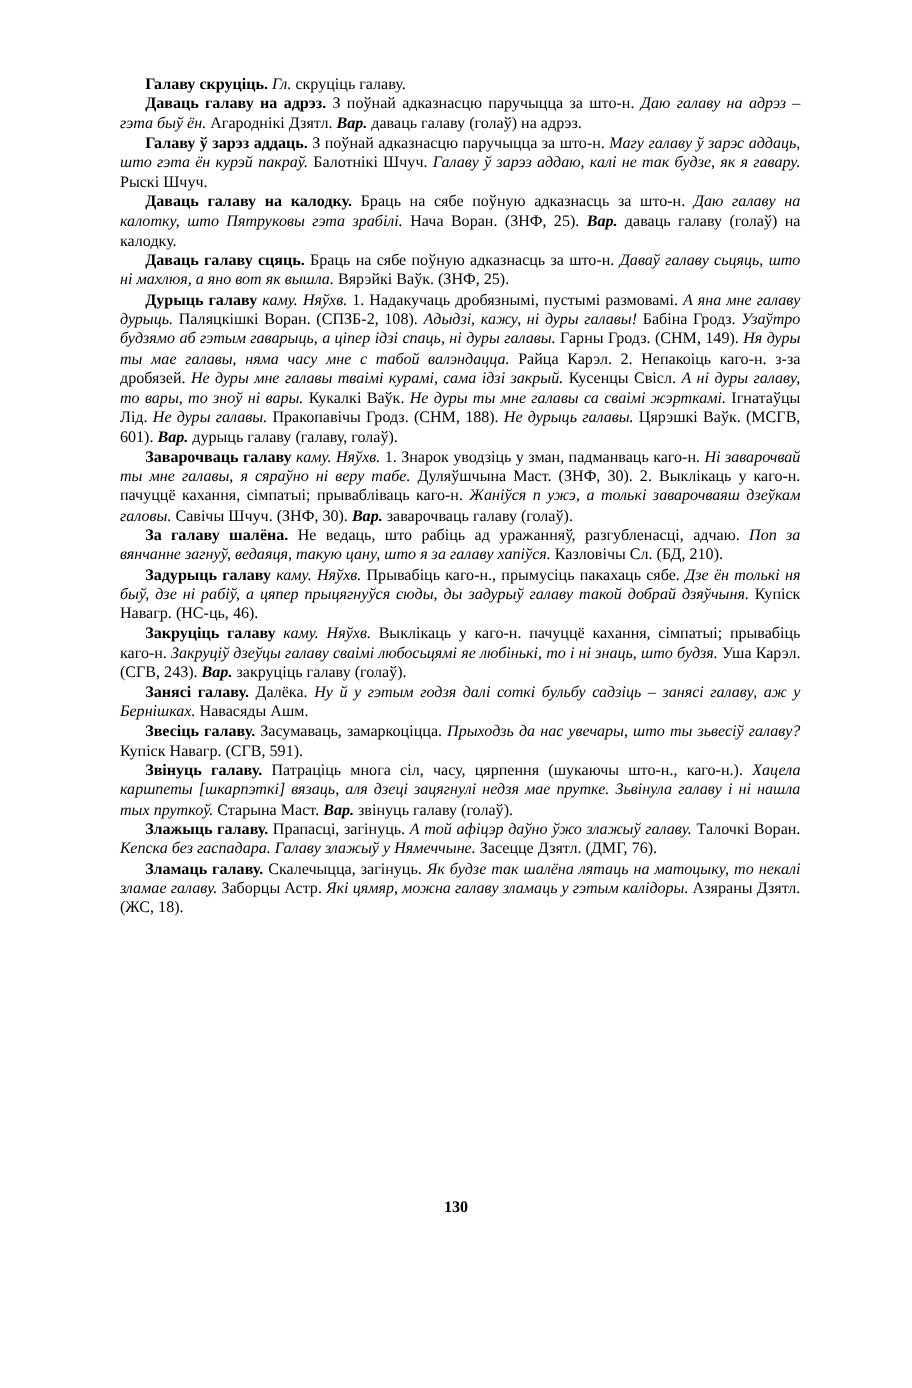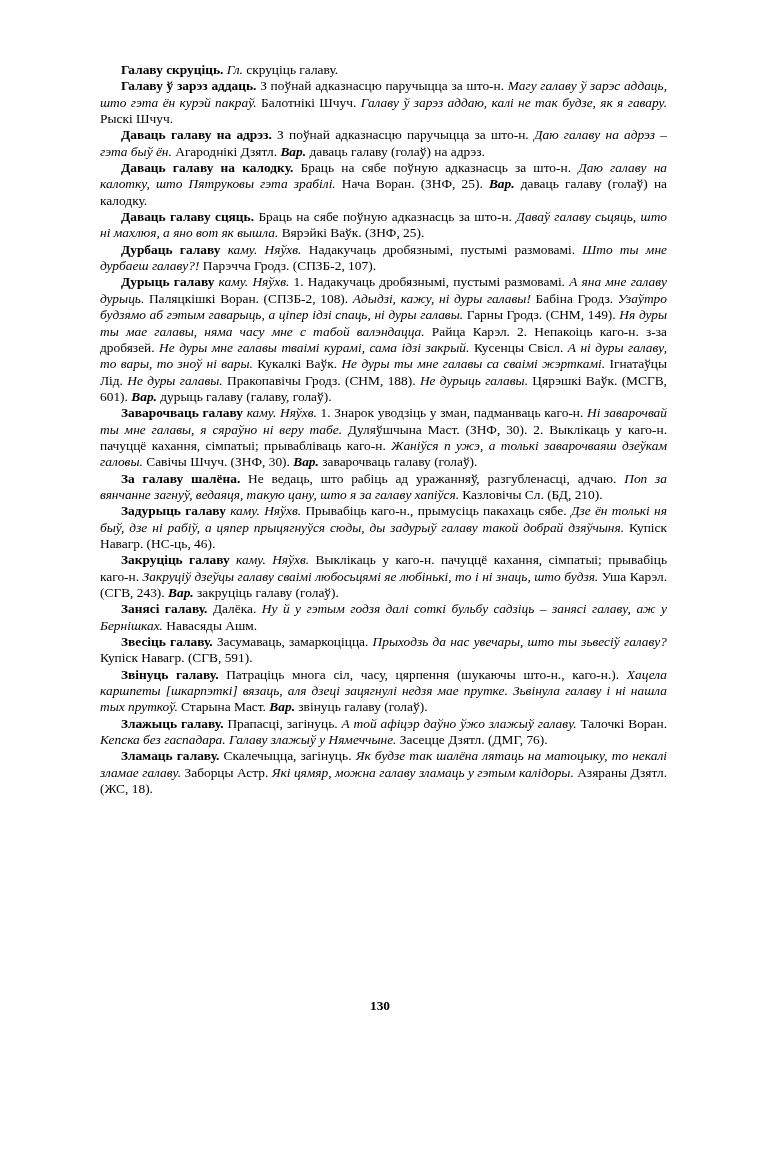--- a/index.html
+++ b/index.html
@@ -63,25 +63,24 @@
     font-weight: bold;
   }
 </style>
 </head>
 <body>
 
 <div id="page">
 
   <div id="text-column">
       <p class="entry"><span class="hw">Галаву скруціць.</span><span class="it"> Гл.</span><span> скруціць галаву.</span></p>
+      <p class="entry"><span class="hw">Даваць галаву на адрэз.</span><span> З поўнай адказнасцю паручыцца за што-н. </span><span class="it">Даю галаву на адрэз – гэта быў ён.</span><span> Агароднікі Дзятл. </span><span class="bit">Вар.</span><span> даваць галаву (голаў) на адрэз.</span></p>
       <p class="entry"><span class="hw">Галаву ў зарэз аддаць.</span><span> З поўнай адказнасцю паручыцца за што-н. </span><span class="it">Магу галаву ў зарэс аддаць, што гэта ён курэй пакраў.</span><span> Балотнікі Шчуч. </span><span class="it">Галаву ў зарэз аддаю, калі не так будзе, як я гавару.</span><span> Рыскі Шчуч.</span></p>
-      <p class="entry"><span class="hw">Даваць галаву на адрэз.</span><span> З поўнай адказнасцю паручыцца за што-н. </span><span class="it">Даю галаву на адрэз – гэта быў ён.</span><span> Агароднікі Дзятл. </span><span class="bit">Вар.</span><span> даваць галаву (голаў) на адрэз.</span></p>
       <p class="entry"><span class="hw">Даваць галаву на калодку.</span><span>  Браць на сябе поўную адказнасць за што-н. </span><span class="it">Даю галаву на калотку, што Пятруковы гэта зрабілі.</span><span> Нача Воран. (ЗНФ, 25). </span><span class="bit">Вар.</span><span> даваць галаву (голаў) на калодку.</span></p>
       <p class="entry"><span class="hw">Даваць галаву сцяць.</span><span> Браць на сябе поўную адказнасць за што-н. </span><span class="it">Даваў галаву сьцяць, што ні махлюя, а яно вот як вышла.</span><span> Вярэйкі Ваўк. (ЗНФ, 25).</span></p>
-      <p class="entry"><span class="hw">Дурбаць галаву</span><span class="it"> каму. Няўхв.</span><span> Надакучаць дробязнымі, пустымі размовамі. </span><span class="it">Што ты мне дурбаеш галаву?!</span><span> Парэчча Гродз. (СПЗБ-2, 107).</span></p>
       <p class="entry"><span class="hw">Дурыць галаву</span><span class="it"> каму. Няўхв.</span><span> 1. Надакучаць дробязнымі, пустымі размовамі. </span><span class="it">А яна мне галаву дурыць.</span><span> Паляцкішкі Воран. (СПЗБ-2, 108). </span><span class="it">Адыдзі, кажу, ні дуры галавы!</span><span>  Бабіна Гродз. </span><span class="it">Узаўтро будзямо аб гэтым гаварыць, а ціпер ідзі спаць, ні дуры галавы.</span><span> Гарны Гродз. (СНМ, 149). </span><span class="it">Ня дуры ты мае галавы, няма часу мне с табой валэндацца.</span><span> Райца Карэл. 2. Непакоіць каго-н. з-за дробязей. </span><span class="it">Не дуры мне галавы тваімі курамі, сама ідзі закрый.</span><span> Кусенцы Свісл. </span><span class="it">А ні дуры галаву, то вары, то зноў ні вары.</span><span> Кукалкі Ваўк. </span><span class="it">Не дуры ты мне галавы са сваімі жэрткамі.</span><span> Ігнатаўцы Лід. </span><span class="it">Не дуры галавы.</span><span> Пракопавічы Гродз. (СНМ, 188). </span><span class="it">Не дурыць галавы.</span><span> Цярэшкі Ваўк. (МСГВ, 601). </span><span class="bit">Вар.</span><span> дурыць галаву (галаву, голаў).</span></p>
       <p class="entry"><span class="hw">Заварочваць галаву</span><span class="it"> каму. Няўхв.</span><span> 1. Знарок уводзіць у зман, падманваць каго-н. </span><span class="it">Ні заварочвай ты мне галавы, я сяраўно ні веру табе.</span><span> Дуляўшчына Маст. (ЗНФ, 30). 2. Выклікаць у каго-н. пачуццё кахання, сімпатыі; прывабліваць каго-н. </span><span class="it">Жаніўся п ужэ, а толькі заварочваяш дзеўкам галовы.</span><span> Савічы Шчуч. (ЗНФ, 30). </span><span class="bit">Вар.</span><span> заварочваць галаву (голаў).</span></p>
       <p class="entry"><span class="hw">За галаву шалёна.</span><span> Не ведаць, што рабіць ад уражанняў, разгубленасці, адчаю. </span><span class="it">Поп за вянчанне загнуў, ведаяця, такую цану, што я за галаву хапіўся.</span><span> Казловічы Сл. (БД, 210).</span></p>
       <p class="entry"><span class="hw">Задурыць галаву</span><span class="it"> каму. Няўхв.</span><span> Прывабіць каго-н., прымусіць пакахаць сябе. </span><span class="it">Дзе ён толькі ня быў, дзе ні рабіў, а  цяпер прыцягнуўся сюды, ды задурыў галаву такой добрай дзяўчыня.</span><span> Купіск Навагр. (НС-ць, 46).</span></p>
       <p class="entry"><span class="hw">Закруціць галаву</span><span class="it"> каму. Няўхв.</span><span> Выклікаць у каго-н. пачуццё кахання, сімпатыі; прывабіць каго-н. </span><span class="it">Закруціў дзеўцы галаву сваімі любосьцямі яе любінькі, то і ні знаць, што будзя.</span><span> Уша Карэл. (СГВ, 243). </span><span class="bit">Вар.</span><span> закруціць галаву (голаў).</span></p>
       <p class="entry"><span class="hw">Занясі галаву.</span><span> Далёка. </span><span class="it">Ну й у гэтым годзя далі соткі бульбу  садзіць – занясі галаву, аж у Бернішках.</span><span> Навасяды Ашм.</span></p>
       <p class="entry"><span class="hw">Звесіць галаву.</span><span> Засумаваць, замаркоціцца. </span><span class="it">Прыходзь да нас увечары, што ты зьвесіў галаву?</span><span> Купіск Навагр. (СГВ, 591).</span></p>
       <p class="entry"><span class="hw">Звінуць галаву.</span><span> Патраціць многа сіл, часу, цярпення (шукаючы што-н., каго-н.). </span><span class="it">Хацела каршпеты [шкарпэткі] вязаць, аля дзеці зацягнулі недзя мае прутке. Зьвінула галаву і ні нашла тых пруткоў.</span><span> Старына Маст. </span><span class="bit">Вар.</span><span> звінуць галаву (голаў).</span></p>
       <p class="entry"><span class="hw">Злажыць галаву.</span><span> Прапасці, загінуць. </span><span class="it">А той афіцэр даўно ўжо злажыў галаву.</span><span> Талочкі Воран. </span><span class="it">Кепска без гаспадара. Галаву злажыў у Нямеччыне.</span><span> Засецце Дзятл. (ДМГ, 76).</span></p>
       <p class="entry"><span class="hw">Зламаць галаву.</span><span> Скалечыцца, загінуць. </span><span class="it">Як будзе так шалёна лятаць на матоцыку, то некалі зламае галаву.</span><span> Заборцы Астр. </span><span class="it">Які цямяр, можна галаву зламаць у гэтым калідоры.</span><span> Азяраны Дзятл. (ЖС, 18).</span></p>

